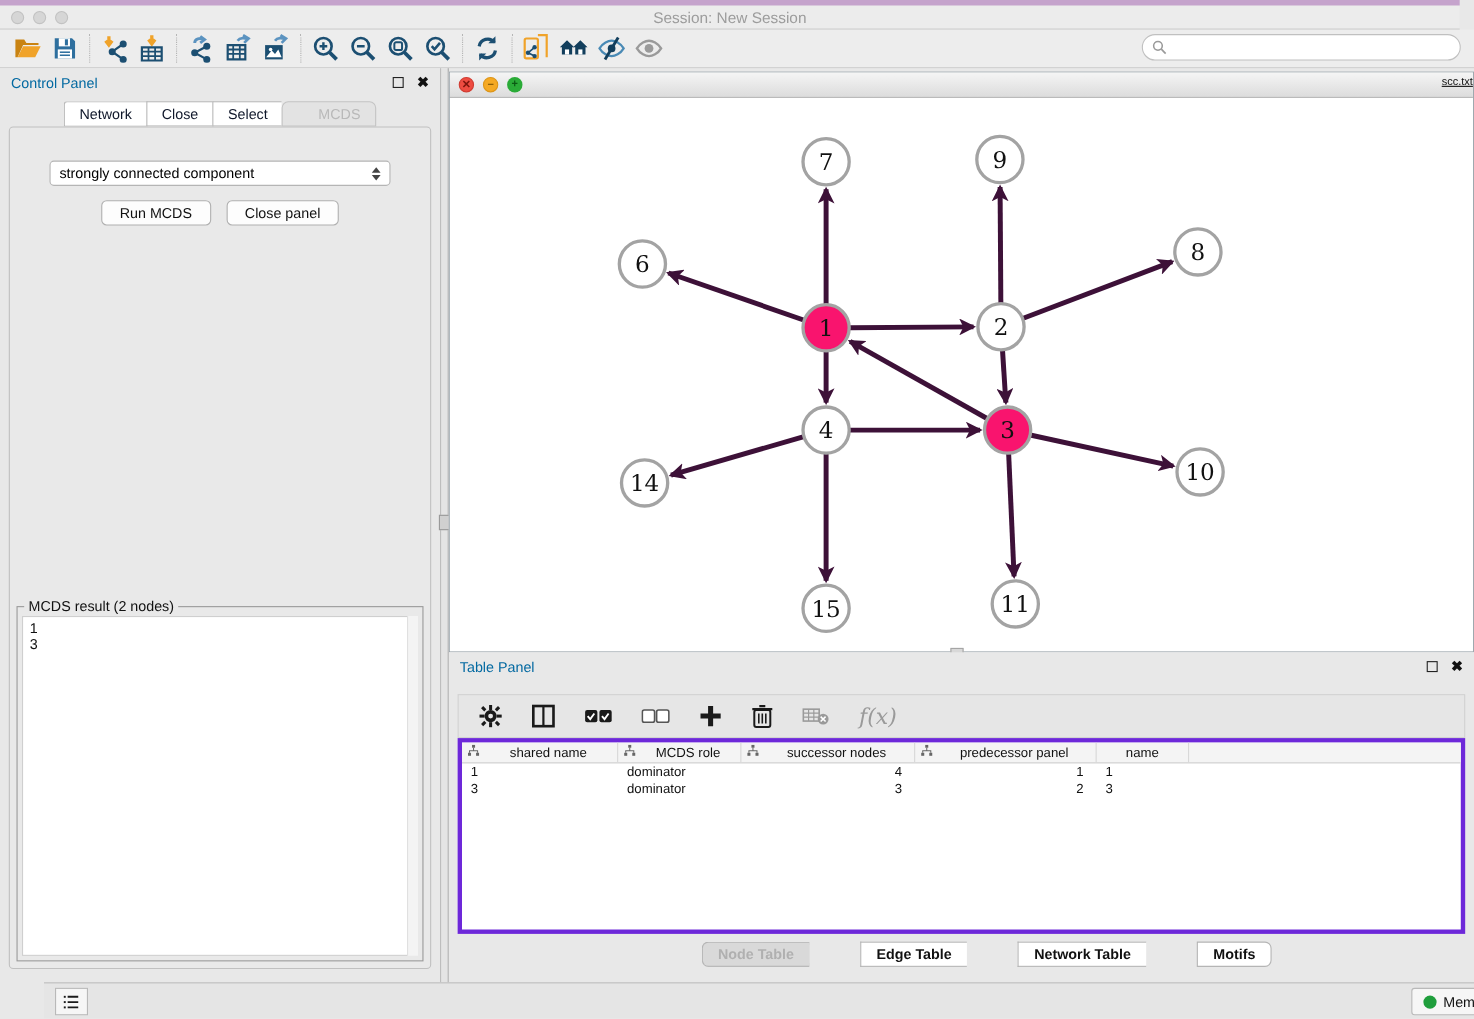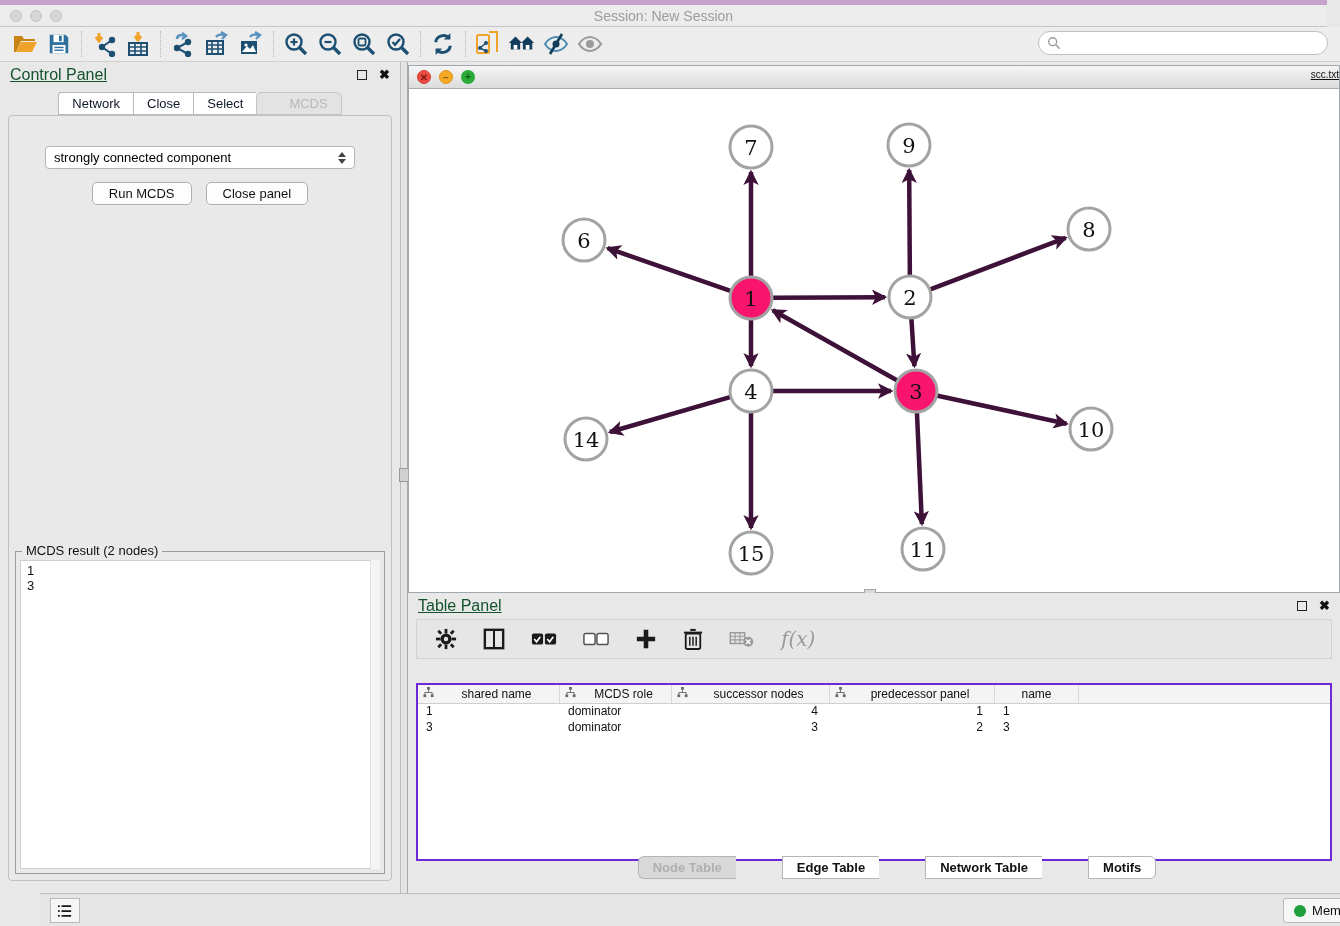--- a/index.html
+++ b/index.html
@@ -14,21 +14,21 @@
   
   .toolbar { position:absolute; left:0; top:27px; width:1340px; height:35px; background:#ededed; border-bottom:1px solid #cfcfcf; display:flex; align-items:center; padding-left:8px; }
   .tb-btn { width:34px; height:30px; display:flex; align-items:center; justify-content:center; }
   .tb-sep { width:1px; height:26px; margin:0 5px; border-left:1px dotted #b5b5b5; }
   .searchbox { position:absolute; right:12px; top:4px; width:290px; height:24px; background:#fff; border:1px solid #c0c0c0; border-radius:12px; display:flex; align-items:center; padding-left:8px; }
   .searchbox input { border:none; outline:none; flex:1; font-size:13px; background:transparent; margin-left:5px; }
 
   
   .control-panel { position:absolute; left:0; top:62px; width:400px; height:831px; background:#e8e8e8; }
   .panel-head { height:26px; display:flex; align-items:center; padding:0 10px; }
-  .panel-title { font-size:16px; color:#14532d; flex:1;text-decoration:underline; }
+  .panel-title { font-size:13px; color:#0369a1; flex:1; }
   .float-box { width:10px; height:10px; border:1.5px solid #222; margin-right:12px; }
   .close-x { font-size:13px; font-weight:bold; color:#111; line-height:10px; }
   .cp-tabs { display:flex; justify-content:center; margin-top:4px; position:relative; z-index:2; }
   .cp-tab { font-size:13px; padding:3px 13px; background:#fff; border:1px solid #b9b9b9; border-right:none; color:#0f172a; }
   .cp-tab:first-child { border-radius:3px 0 0 0; }
   .cp-tab:last-child { border-right:1px solid #b9b9b9; }
   .cp-tab.active { background:#e3e3e3; color:#b9b9b9; border-radius:6px 6px 0 0; border-color:#c4c4c4;padding-left:32px; }
   .cp-content { position:absolute; left:8px; right:8px; top:53px; bottom:12px; background:#e9e9e9; border:1px solid #c0c0c0; border-radius:4px; padding-top:20px; }
   .opt-label { text-align:center; font-size:13px; color:#111; }
   .opt-select { margin:10px 36px 0 36px; height:23px; background:#fff; border:1px solid #b5b5b5; border-radius:4px; display:flex; align-items:center; padding:0 8px; font-size:13px; }
@@ -54,24 +54,24 @@
   .nt-red { background:#ee4c41; color:#7d140c; border:1px solid #d13c32; }
   .nt-yellow { background:#f5a923; color:#8a5d08; border:1px solid #dd9517; }
   .nt-green { background:#2aab37; color:#0c5a14; border:1px solid #1f922; }
   .net-title { position:absolute; left:0; right:0; top:3px; text-align:right; font-size:10px; color:#111;text-decoration:underline; }
   .net-canvas { position:absolute; left:0; top:23px; right:0; bottom:0; background:#fff; }
   .node-label { font-family:"DejaVu Serif", serif; font-size:21px; fill:#111; }
   .h-handle { position:absolute; left:455px; bottom:-3px; width:12px; height:6px; background:#d8d8d8; border:1px solid #a5a5a5; }
 
   
   .table-panel { position:absolute; left:408px; top:593px; width:932px; height:300px; background:#e8e8e8; }
-  .tp-toolbar { margin:0 8px 0 8px; height:40px; background:#e6e6e6; border:1px solid #d2d2d2; display:flex; align-items:center; padding-left:18px; gap:26px; }
+  .tp-toolbar { margin:12px 8px 0 8px; height:40px; background:#e6e6e6; border:1px solid #d2d2d2; display:flex; align-items:center; padding-left:18px; gap:26px; }
   .tp-icon { display:flex; align-items:center; justify-content:center; }
   .fx { font-family:"DejaVu Serif", serif; font-style:italic; font-size:20px; color:#9a9a9a; }
-  .tp-table { margin:24px 8px 0 8px; background:#fff; border:2px solid #6d28d9; height:178px; overflow:hidden; }
+  .tp-table { margin:0 8px 0 8px; background:#fff; border:4px solid #6d28d9; height:178px; overflow:hidden; }
   .thead { display:flex; background:#f4f4f4; border-bottom:1px solid #cfcfcf; height:19px; }
   .th { display:flex; align-items:center; font-size:12px; color:#111; border-right:1px solid #d8d8d8; }
   .th .lbl { flex:1; text-align:center; }
   .th .treeicon { margin-left:5px; }
   .trow { display:flex; height:16px; font-size:12px; color:#111; }
   .td { padding-left:8px; }
   .td.num { text-align:right; padding-right:12px; padding-left:0; }
   .tp-tabs { position:absolute; left:0; right:0; bottom:14px; display:flex; justify-content:center; }
   .tp-tab { font-size:13px; font-weight:bold; padding:3px 14px; background:#fff; border:1px solid #b5b5b5; border-right:none; color:#111;margin-left:46px; }
   .tp-tab:first-child { border-radius:6px 0 0 6px; }

